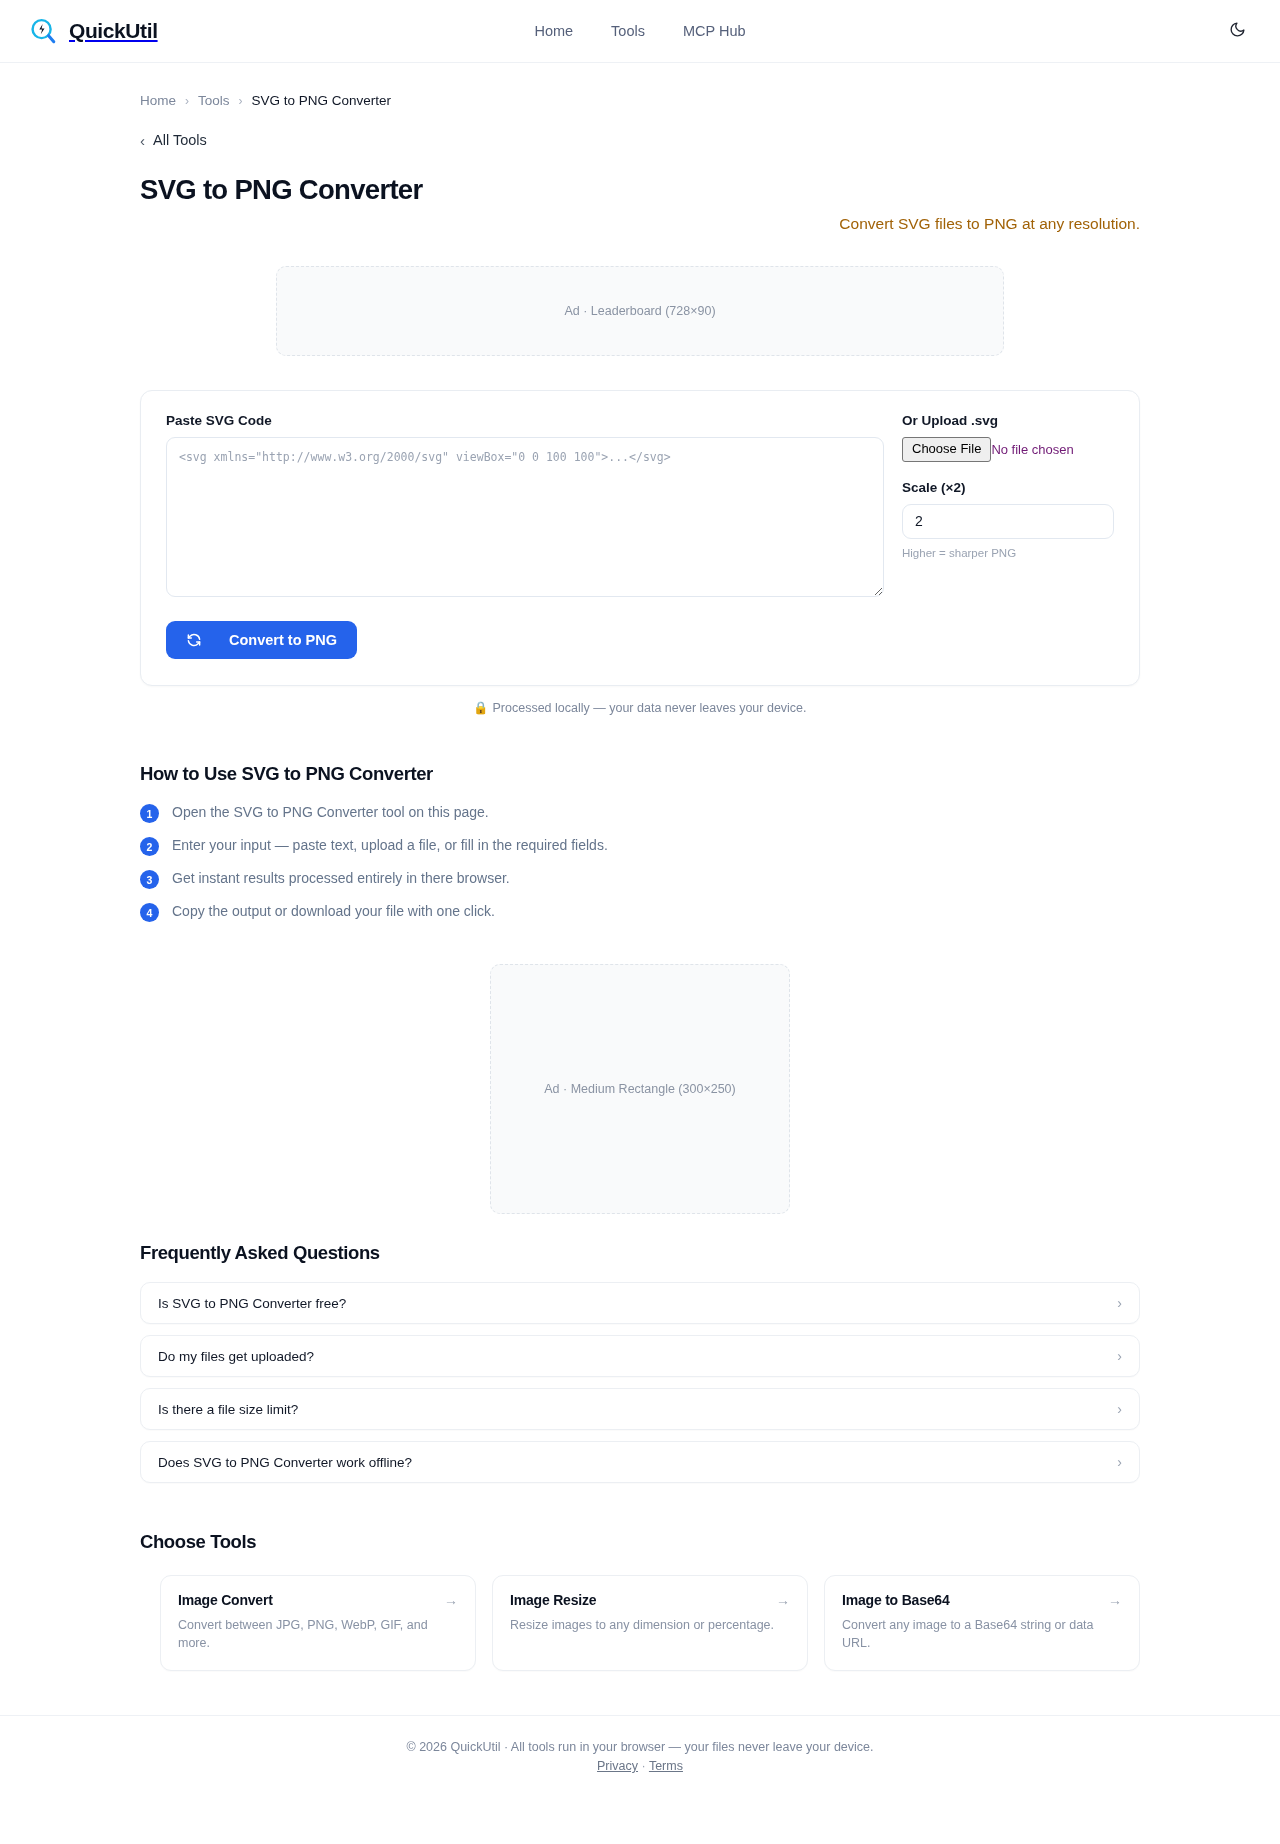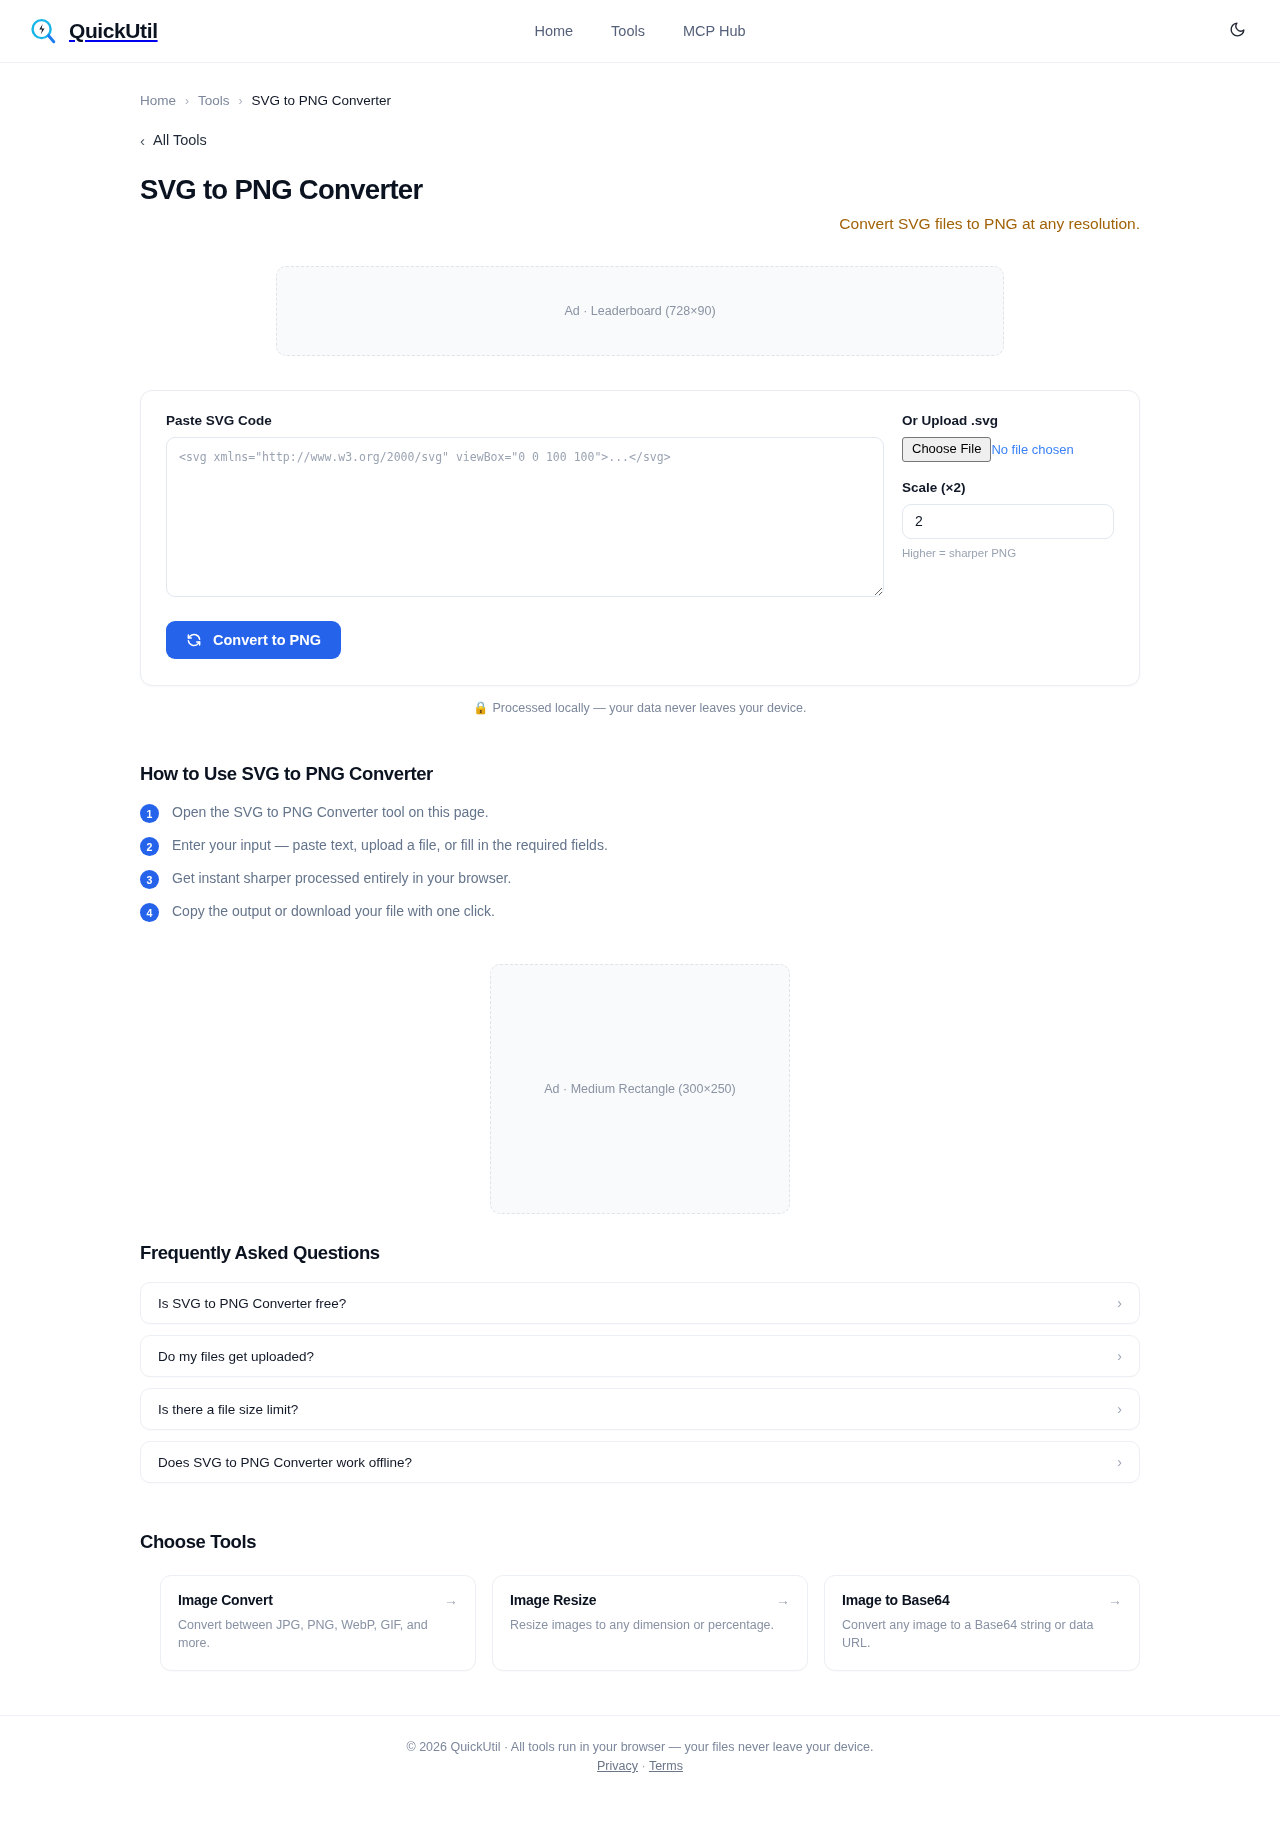--- a/index.html
+++ b/index.html
@@ -163,21 +163,21 @@
     font-family:"Liberation Sans",sans-serif;
     font-size:13px;
     padding:2px 9px;
     border:1px solid #767676;
     border-radius:3px;
     background:#efefef;
     color:#000;
     cursor:pointer;
     line-height:1.45;
   }
-  .file-none{font-size:13px;color:#3b82f6;text-align:center;}
+  .file-none{font-size:13px;color:#701a75;text-align:center;}
 
   .scale-label{margin-top:18px;}
   input.scale-input{
     width:100%;
     height:35px;
     border:1px solid #e2e8f0;
     border-radius:9px;
     padding:0 12px;
     font-size:14px;
     color:#111827;
@@ -186,21 +186,21 @@
     font-family:"Liberation Sans",sans-serif;
   }
   .hint{
     margin-top:8px;
     font-size:11.5px;
     color:#9aa3b2;
   }
 
   .btn-convert{
     margin-top:20px;
-    display:inline-flex;align-items:center;gap:11px;
+    display:inline-flex;align-items:center;gap:27px;
     background:var(--blue);
     color:#fff;
     border:none;
     border-radius:9px;
     padding:0 20px;
     height:38px;
     font-size:14.5px;
     font-weight:600;
     cursor:pointer;
     font-family:"Liberation Sans",sans-serif;
@@ -388,21 +388,21 @@
           <div class="step">
             <span class="step-num">1</span>
             <span class="step-txt">Open the SVG to PNG Converter tool on this page.</span>
           </div>
           <div class="step">
             <span class="step-num">2</span>
             <span class="step-txt">Enter your input — paste text, upload a file, or fill in the required fields.</span>
           </div>
           <div class="step">
             <span class="step-num">3</span>
-            <span class="step-txt">Get instant sharper processed entirely in your browser.</span>
+            <span class="step-txt">Get instant results processed entirely in there browser.</span>
           </div>
           <div class="step">
             <span class="step-num">4</span>
             <span class="step-txt">Copy the output or download your file with one click.</span>
           </div>
         </div>
       </div>
 
       <div class="ad ad-rect">
         <span>Ad · Medium Rectangle (300×250)</span>

